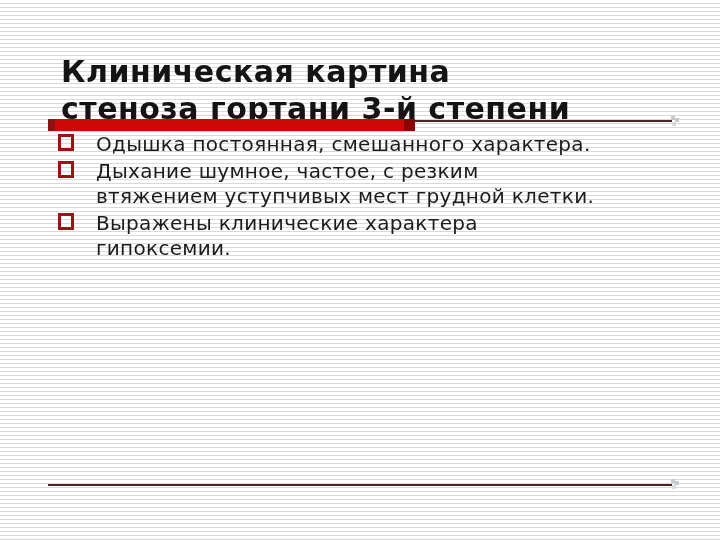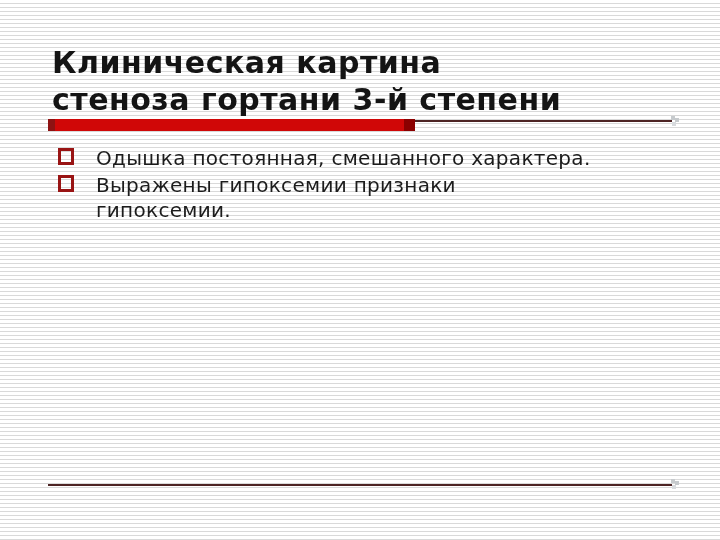--- a/index.html
+++ b/index.html
@@ -14,21 +14,21 @@
       #ffffff 0px, #ffffff 3px,
       #d9d9d9 3px, #d9d9d9 4px
     );
     font-family: "DejaVu Sans", "Liberation Sans", sans-serif;
   }
 
   .title {
     position: absolute;
     left: 49px;
     top: 41px;
-    margin: 3px;
+    margin: 12px;
     font-size: 30px;
     line-height: 37px;
     font-weight: bold;
     letter-spacing: 0.5px;
     color: #141414;
     white-space: pre-line;
   }
 
   .accent-bar {
     position: absolute;
@@ -58,21 +58,21 @@
     height: 4px;
     background: #c6cacd;
     box-shadow: 4px 2px 0 #c6cacd, 1px 6px 0 #d8dbde;
   }
   .ornament.top    { left: 671px; top: 116px; }
   .ornament.bottom { left: 671px; top: 479px; }
 
   .bullets {
     position: absolute;
     left: 58px;
-    top: 146px;
+    top: 132px;
     width: 612px;
     margin: 0;
     padding: 0;
     list-style: none;
   }
   .bullets li {
     position: relative;
     margin: 0 0 2px 0;
     padding-left: 38px;
     font-size: 20px;
@@ -104,27 +104,29 @@
   <div class="thin-rule top"></div>
   <div class="ornament top"></div>
 
   <ul class="bullets">
     <li>
       <span class="sq"></span>
       <span class="li-text">Одышка постоянная, смешанного характера.</span>
     </li>
     <li>
       <span class="sq"></span>
+      <span class="li-text">Дыхание шумное, частое, с резким
+втяжением уступчивых мест грудной клетки.</span>
     </li>
     <li>
       <span class="sq"></span>
     </li>
     <li>
       <span class="sq"></span>
-      <span class="li-text">Выражены гипоксемии признаки
+      <span class="li-text">Выражены клинические характера
 гипоксемии.</span>
     </li>
   </ul>
 
   <div class="thin-rule bottom"></div>
   <div class="ornament bottom"></div>
 
 </div>
 
 </body></html>

